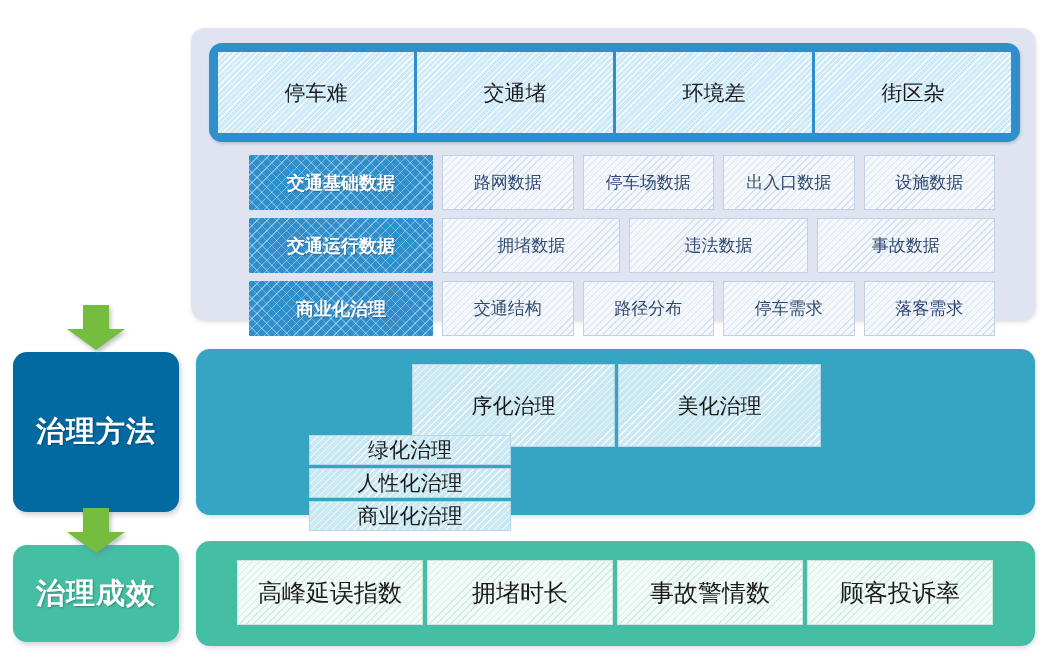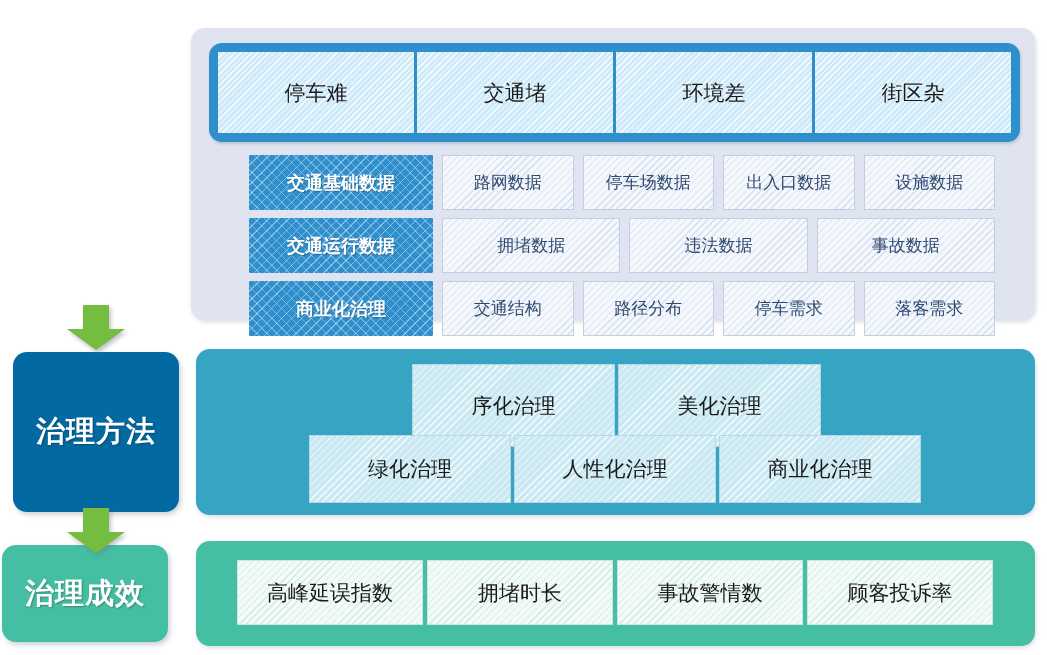--- a/index.html
+++ b/index.html
@@ -71,21 +71,21 @@
     box-shadow: 2px 3px 5px rgba(120,130,150,.35);
   }
   #stage-problem {
     left: 13px; top: 30px; width: 166px; height: 282px;
   }
   #stage-method {
     left: 13px; top: 352px; width: 166px; height: 160px;
     background: #0369a1;
   }
   #stage-effect {
-    left: 2px; top: 545px; width: 166px; height: 97px;
+    left: 13px; top: 545px; width: 166px; height: 97px;
     background: #44bfa3;
   }
 
   
   .arrow {
     position: absolute;
     width: 62px;
     height: 46px;
     filter: drop-shadow(2px 3px 2px rgba(110,120,140,.45));
   }
@@ -175,20 +175,21 @@
     display: flex;
     height: 83px;
     gap: 3px;
   }
   #method-bottom {
     position: absolute;
     left: 309px; top: 435px;
     display: flex;
     height: 68px;
     gap: 3px;
+    flex-direction: column;
   }
   .method-card {
     display: flex;
     align-items: center;
     justify-content: center;
     font-size: 21px;
     color: #1a1a1a;
     border: 1px solid #b6d8e6;
     box-sizing: border-box;
   }
@@ -201,21 +202,21 @@
     left: 237px; top: 560px;
     display: flex;
     height: 65px;
     gap: 4px;
   }
   .effect-card {
     width: 186px;
     display: flex;
     align-items: center;
     justify-content: center;
-    font-size: 21px;
+    font-size: 24px;
     color: #1a1a1a;
     border: 1px solid #cfe6de;
     box-sizing: border-box;
   }
 </style>
 </head>
 <body>
 
 <div id="canvas">
 

